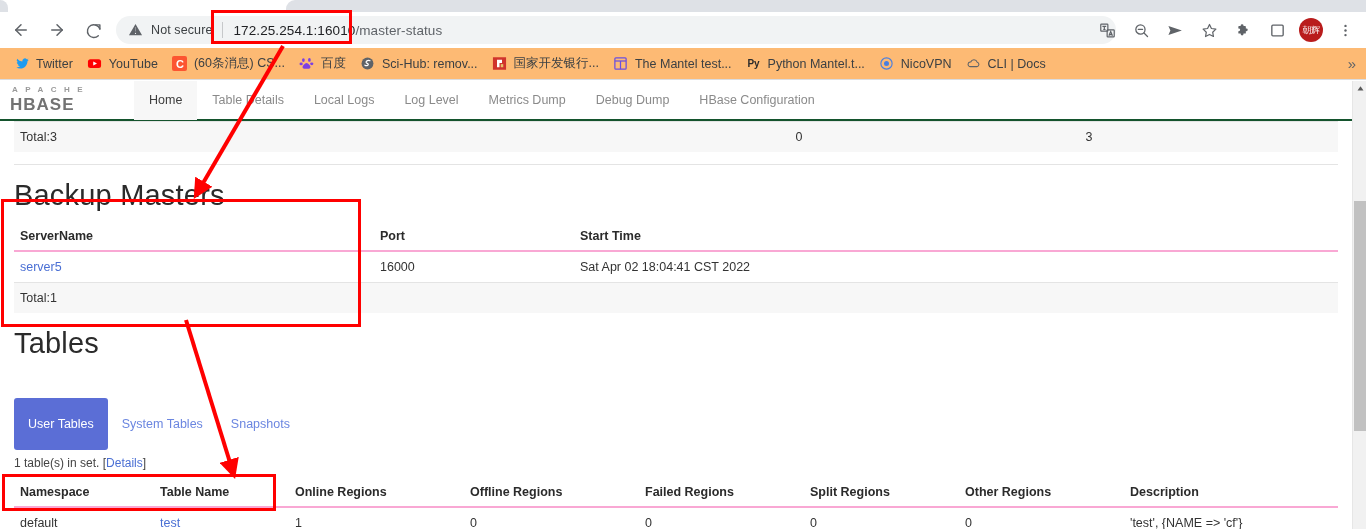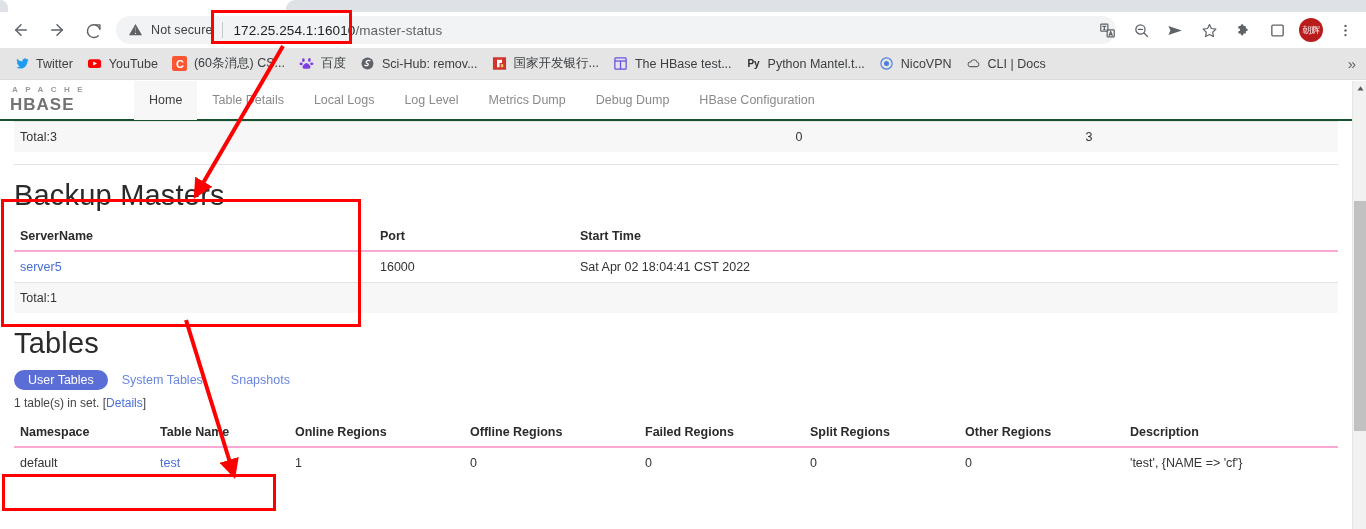--- a/index.html
+++ b/index.html
@@ -69,21 +69,21 @@
     width: 24px; height: 24px; border-radius: 50%;
     background: #b91c1c; color: #ffffff;
     font-size: 9px; line-height: 24px; text-align: center;
     margin: 0 5px; letter-spacing: -.5px;
     font-family: "DejaVu Sans", sans-serif;
   }
 
   
   .bookmarks {
     position: absolute; left: 0; top: 48px; width: 1366px; height: 32px;
-    background: #e5e5e5;
+    background: #fdba74;
     display: flex; align-items: center;
     border-bottom: 1px solid #dadce0;
     padding-left: 10px;
   }
   .bm {
     display: flex; align-items: center; height: 24px;
     padding: 0 8px 0 4px; border-radius: 4px; margin-right: 2px;
     white-space: nowrap;
   }
   .bm-label { font-size: 12.5px; color: #3c4043; margin-left: 6px; }
@@ -141,21 +141,21 @@
   a.lk { color: #4a6fd4; text-decoration: none; }
 
   .hr-line { border-top: 1px solid #e4e4e4; margin: 12px 0 0 0; }
 
   h2.sec {
     font-size: 29px; font-weight: normal; color: #2b2b2b;
     letter-spacing: .2px; margin: 14px 0 10px 0;
   }
   .tabs { display: flex; align-items: center; margin: 6px 0 6px 0; }
   .tabx {
-    font-size: 12.5px; color: #6b86e0; padding: 3px 14px; border-radius: 13px;
+    font-size: 12.5px; color: #6b86e0; padding: 19px 14px; border-radius: 3px; margin-top: 28px;
   }
   .tabx.on { background: #5b6ed6; color: #ffffff; }
   .setinfo { font-size: 12px; color: #444444; margin: 2px 0 8px 0; }
 
   
   .scrollbar {
     position: absolute; right: 0; top: 81px; width: 14px; height: 448px;
     background: #f1f1f1; border-left: 1px solid #e6e6e6;
   }
   .sb-up {
@@ -322,21 +322,21 @@
     </div>
 
     <div class="bm">
       <span class="bm-ico">
         <svg width="15" height="15" viewBox="0 0 24 24" fill="none" stroke="#6b4fe0" stroke-width="2">
             <rect x="3" y="3" width="18" height="18" rx="1.5"></rect>
             <line x1="3" y1="8" x2="21" y2="8"></line>
             <line x1="12" y1="8" x2="12" y2="21"></line>
           </svg>
       </span>
-      <span class="bm-label">The HBase test...</span>
+      <span class="bm-label">The Mantel test...</span>
     </div>
 
     <div class="bm">
       <span class="bm-ico">
         <span style="font-size:10px;font-weight:bold;color:#2b2b2b;font-family:'Liberation Sans',sans-serif">Py</span>
       </span>
       <span class="bm-label">Python Mantel.t...</span>
     </div>
 
     <div class="bm">

